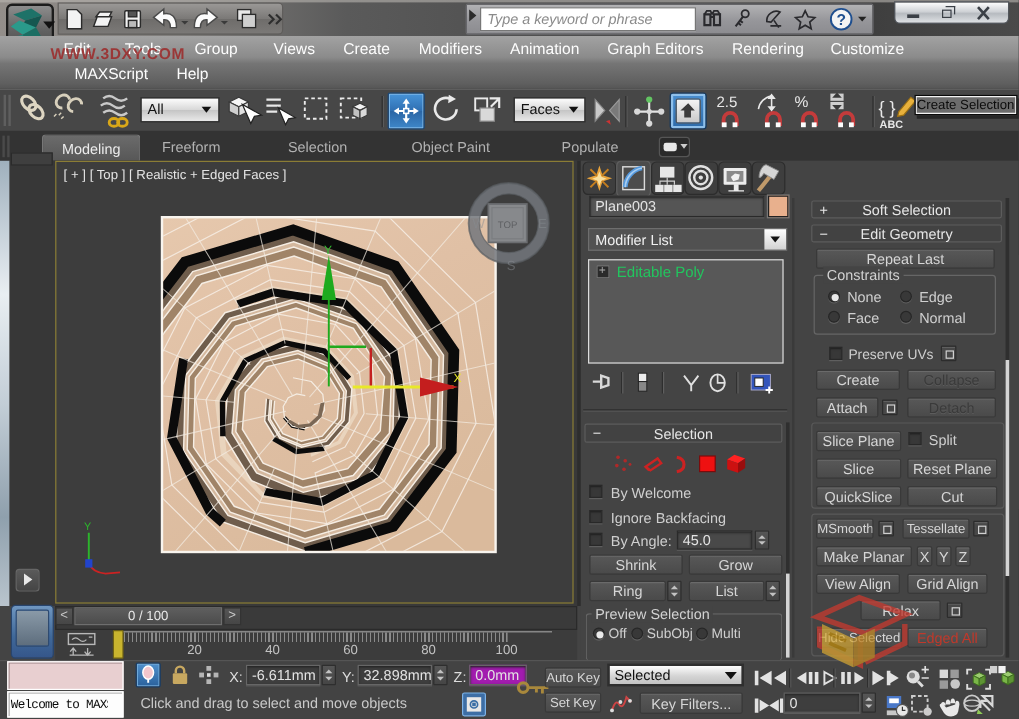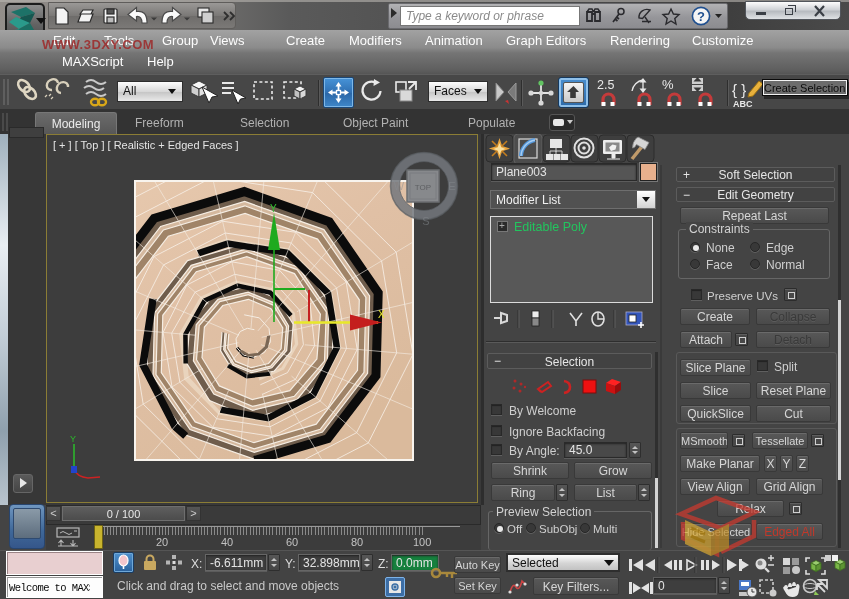--- a/index.html
+++ b/index.html
@@ -83,21 +83,21 @@
 <div class="abs" style="left:788px;top:5px;width:8px;height:7px;border:1.6px solid #3a3f46;border-bottom:none;border-left:none"></div>
 <svg class="abs" style="left:813px;top:5px" width="13" height="12" viewBox="0 0 13 12">
       <path d="M2 1 L11 11 M11 1 L2 11" stroke="#3a3f46" stroke-width="2.2"></path>
     </svg>
 
 <div class="abs" style="left:0;top:30px;width:849px;height:44px;background:linear-gradient(#a2a2a2,#8b8b8b 40%,#757575 52%,#5f5f5f 90%,#555)"></div>
 <div class="abs" style="left:0;top:33px;width:849px;height:18px;color:#fdfdfd;font-size:13px">
 <span class="abs" style="left:53px">Edit</span>
       <span class="abs" style="left:104px">Tools</span>
       <span class="abs" style="left:162px">Group</span>
-      <span class="abs" style="left:210px">Views</span>
+      <span class="abs" style="left:228px">Views</span>
       <span class="abs" style="left:286px">Create</span>
       <span class="abs" style="left:349px">Modifiers</span>
       <span class="abs" style="left:425px">Animation</span>
       <span class="abs" style="left:506px">Graph Editors</span>
       <span class="abs" style="left:610px">Rendering</span>
       <span class="abs" style="left:692px">Customize</span>
 </div>
 <div class="abs" style="left:0;top:54px;width:849px;height:18px;color:#fdfdfd;font-size:13px">
 <span class="abs" style="left:62px">MAXScript</span>
       <span class="abs" style="left:147px">Help</span>
@@ -545,21 +545,21 @@
         <rect x="8.5" y="8" width="3" height="3" fill="#ddd"></rect>
       </g>
 </svg>
 <div class="lab" style="left:191px;top:557px;color:#ddd">X:</div>
 <div class="fld" style="left:205px;top:554px;width:62px;height:17px;background:#3e3e3e;border-color:#666;padding-top:1px">-6.611mm</div>
 <div class="spin" style="left:268px;top:554px;height:17px"></div>
 <div class="lab" style="left:285px;top:557px;color:#ddd">Y:</div>
 <div class="fld" style="left:298px;top:554px;width:62px;height:17px;background:#3e3e3e;border-color:#666;padding-top:1px">32.898mm</div>
 <div class="spin" style="left:361px;top:554px;height:17px"></div>
 <div class="lab" style="left:378px;top:557px;color:#ddd">Z:</div>
-<div class="fld" style="left:391px;top:554px;width:48px;height:17px;background:#15803d;border-color:#666;padding-top:1px">0.0mm</div>
+<div class="fld" style="left:391px;top:554px;width:48px;height:17px;background:#a21caf;border-color:#666;padding-top:1px">0.0mm</div>
 <svg class="abs" style="left:430px;top:565px" width="30" height="18" viewBox="0 0 30 18">
  <circle cx="6" cy="8" r="4" fill="none" stroke="#a8883c" stroke-width="2.6"></circle>
  <path d="M10 8 h17 m-5 1 v4 m-5 -5 v4" stroke="#a8883c" stroke-width="2.4" fill="none"></path>
 </svg>
 
 <div class="abs" style="left:117px;top:579px;color:#c9c9c9;font-size:12px">Click and drag to select and move objects</div>
 <div class="abs" style="left:385px;top:577px;width:20px;height:20px;background:#3d6ea5;border:1px solid #7db3e8;border-radius:2px"></div>
 <svg class="abs" style="left:388px;top:580px" width="14" height="14" viewBox="0 0 14 14">
       <rect x="1" y="1" width="12" height="12" fill="#e8e8e8"></rect>
       <path d="M4 7 a3 3 0 1 0 6 0 a3 3 0 1 0 -6 0" fill="none" stroke="#3a6ea5" stroke-width="1.4"></path>

